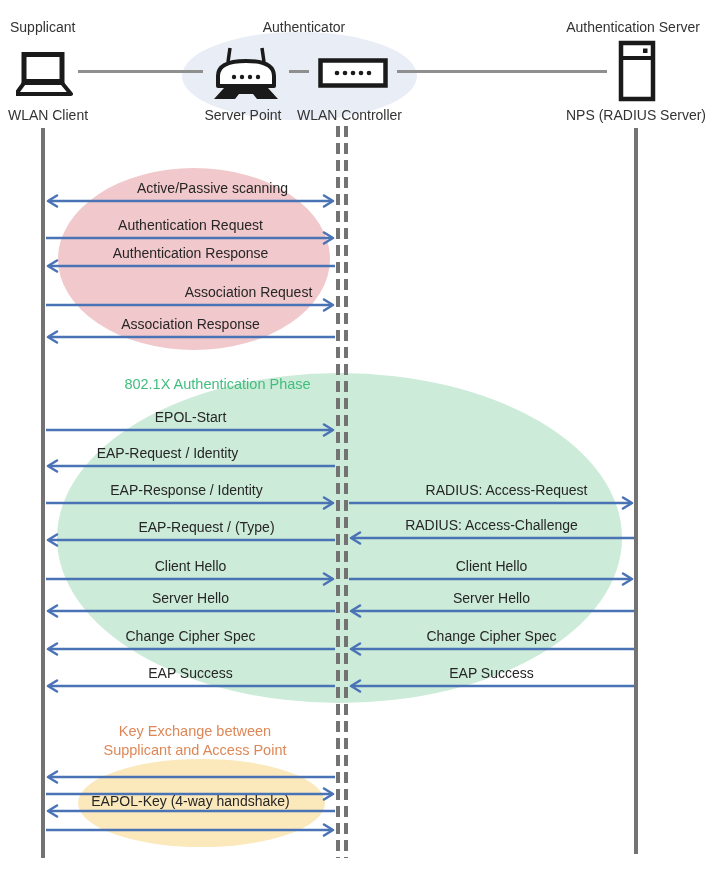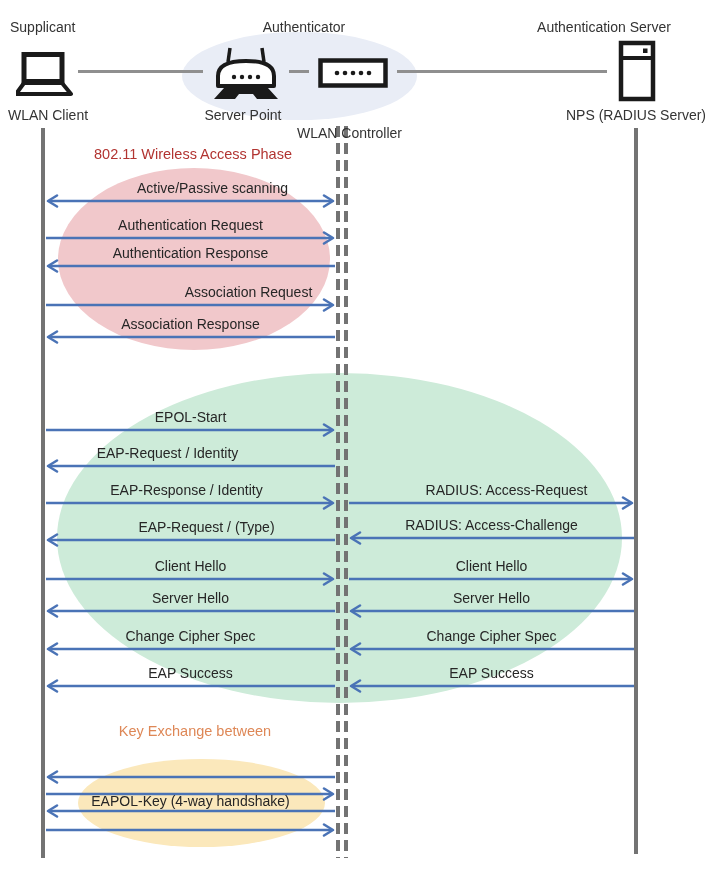--- a/index.html
+++ b/index.html
@@ -31,24 +31,24 @@
   .lifeline{position:absolute;width:4px;background:var(--c-lifeline);z-index:2;}
   .lifeline.dashed{background:repeating-linear-gradient(to bottom,var(--c-lifeline) 0 11px,transparent 11px 17px);}
   #ll-left{left:41px;top:128px;height:730px;}
   #ll-midA{left:336px;top:126px;height:732px;}
   #ll-midB{left:344px;top:126px;height:732px;}
   #ll-right{left:634px;top:128px;height:726px;}
   
   .role-label,.dev-label{position:absolute;font-size:14px;color:var(--c-label);z-index:3;white-space:nowrap;}
   #role-supplicant{left:10px;top:19px;}
   #role-authenticator{left:228px;top:19px;width:152px;text-align:center;}
-  #role-server{left:529px;top:19px;width:150px;text-align:center;}
+  #role-server{left:550px;top:19px;width:150px;text-align:right;}
   #dev-client{left:1px;top:107px;width:94px;text-align:center;}
   #dev-ap{left:193px;top:107px;width:100px;text-align:center;}
-  #dev-ctrl{left:297px;top:107px;width:100px;text-align:center;margin-top:18px;}
+  #dev-ctrl{left:297px;top:107px;width:100px;text-align:center;}
   #dev-nps{left:561px;top:107px;width:150px;text-align:center;}
   
   .conn{position:absolute;top:70px;height:3px;background:var(--c-conn);z-index:2;}
   #conn1{left:78px;width:125px;}
   #conn2{left:289px;width:20px;}
   #conn3{left:397px;width:210px;}
   .icon{position:absolute;z-index:3;}
   
   .phase-title{position:absolute;z-index:4;font-size:14.5px;text-align:center;white-space:nowrap;}
   #title-red{left:58px;top:146px;width:270px;color:var(--c-red);}
@@ -115,23 +115,24 @@
       <line x1="3" y1="18" x2="35" y2="18" stroke="#1a1a1a" stroke-width="4"></line>
       <rect x="25" y="8.5" width="4.5" height="4.5" fill="#1a1a1a"></rect>
     </svg>
   </div>
 
   <div class="dev-label" id="dev-client">WLAN Client</div>
   <div class="dev-label" id="dev-ap">Server Point</div>
   <div class="dev-label" id="dev-ctrl">WLAN Controller</div>
   <div class="dev-label" id="dev-nps">NPS (RADIUS Server)</div>
 
-  <div class="phase-title" id="title-red">802.11 Wireless Access Phase</div>
+  <div class="phase-title" id="title-green">802.1X Authentication Phase</div>
   <div class="phase-title" id="title-orange">
     <div>Key Exchange between</div>
+    <div>Supplicant and Access Point</div>
   </div>
 
   <div id="messages">
       <div class="msg-arrow" style="left: 46px; top: 194px; width: 289px;"><svg width="289" height="14">
           <line x1="3" x2="286" y1="7" y2="7" stroke="#4A73B6" stroke-width="2.3"></line>
           <path d="M11 1.5 L2 7 L11 12.5" fill="none" stroke="#4A73B6" stroke-width="2.5" stroke-linecap="round" stroke-linejoin="round"></path>
           <path d="M278 1.5 L287 7 L278 12.5" fill="none" stroke="#4A73B6" stroke-width="2.5" stroke-linecap="round" stroke-linejoin="round"></path>
         </svg></div>
       <div class="msg-label" style="left: 46px; width: 289px; top: 180px; padding-left: 22px;">Active/Passive scanning</div>
       <div class="msg-arrow" style="left: 46px; top: 231px; width: 289px;"><svg width="289" height="14">

